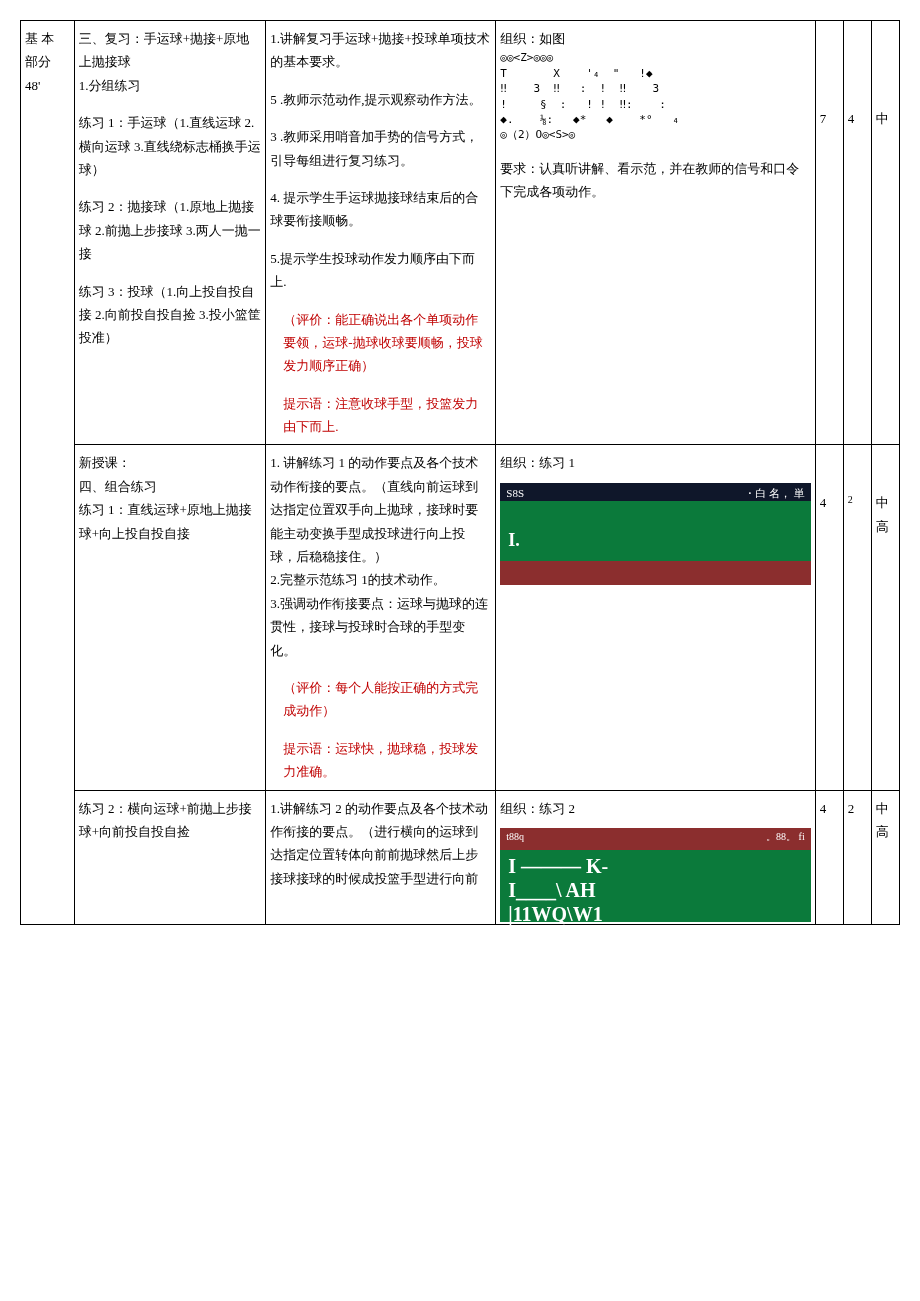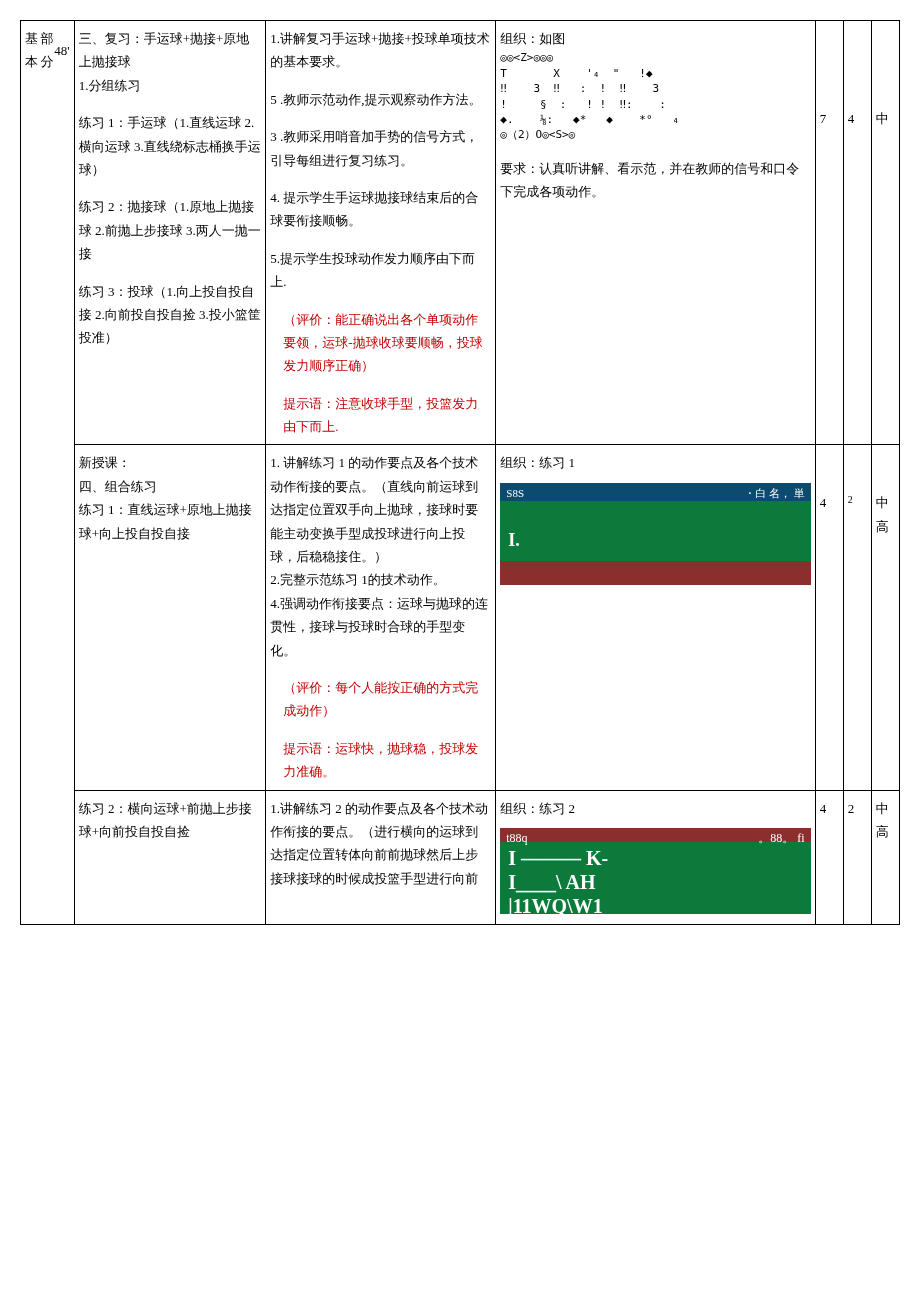--- a/index.html
+++ b/index.html
@@ -10,27 +10,27 @@
   .col-content { width: 150px; }
   .col-teacher { width: 180px; }
   .col-org { width: 250px; }
   .col-n1 { width: 22px; text-align: center; }
   .col-n2 { width: 22px; text-align: center; }
   .col-level { width: 22px; text-align: center; }
   .red { color: #c00000; margin-left: 13px; }
   .mono-diag { font-family: monospace; font-size: 11px; line-height: 1.4; white-space: pre; }
   .img-block { margin-top: 8px; }
   .green-box { width: 100%; height: 110px; position: relative; }
-  .gb-top { background: #0c4a6e; height: 18px; width: 100%; color: #fff; font-size: 11px; padding: 1px 6px; display:flex; justify-content:space-between; }
+  .gb-top { background: #0f172a; height: 18px; width: 100%; color: #fff; font-size: 11px; padding: 1px 6px; display:flex; justify-content:space-between; }
   .gb-mid { background: #0b7a3b; height: 60px; width: 100%; color: #fff; font-size: 18px; font-weight: bold; padding: 4px 8px; display:flex; align-items:flex-end; }
   .gb-bot { background: #8b2e2e; height: 24px; width: 100%; }
   .green-box2 { width: 100%; height: 90px; }
-  .gb2-top { background:#8b2e2e; height:14px; color:#fff; font-size:12px; padding:0 6px; display:flex; justify-content:space-between; }
+  .gb2-top { background:#8b2e2e; height:22px; color:#fff; font-size:10px; padding:0 6px; display:flex; justify-content:space-between; }
   .gb2-mid { background:#0b7a3b; height:72px; color:#fff; font-size:20px; font-weight:bold; padding:4px 8px; line-height:1.2; }
-  .vcol { display: flex; justify-content: center; align-items: center; height: 100%; }
+  .vcol { display: flex; flex-direction: column; justify-content: center; align-items: flex-start; height: 100%; }
   .spacer { height: 14px; }
   .sup { font-size: 10px; vertical-align: super; }
 </style>
 </head>
 <body>
 
 <table>
 <colgroup>
   <col class="col-section">
   <col class="col-content">
@@ -98,21 +98,21 @@
 
 <tr>
   <td>
     <div>新授课：</div>
     <div>四、组合练习</div>
     <div>练习 1：直线运球+原地上抛接球+向上投自投自接</div>
   </td>
   <td>
     <div>1. 讲解练习 1 的动作要点及各个技术动作衔接的要点。（直线向前运球到达指定位置双手向上抛球，接球时要能主动变换手型成投球进行向上投球，后稳稳接住。）</div>
     <div>2.完整示范练习 1的技术动作。</div>
-    <div>4.强调动作衔接要点：运球与抛球的连贯性，接球与投球时合球的手型变化。</div>
+    <div>3.强调动作衔接要点：运球与抛球的连贯性，接球与投球时合球的手型变化。</div>
     <div class="spacer"></div>
     <div class="red">（评价：每个人能按正确的方式完成动作）</div>
     <div class="spacer"></div>
     <div class="red">提示语：运球快，抛球稳，投球发力准确。</div>
   </td>
   <td>
     <div>组织：练习 1</div>
     <div class="img-block">
       <div class="green-box">
         <div class="gb-top">

